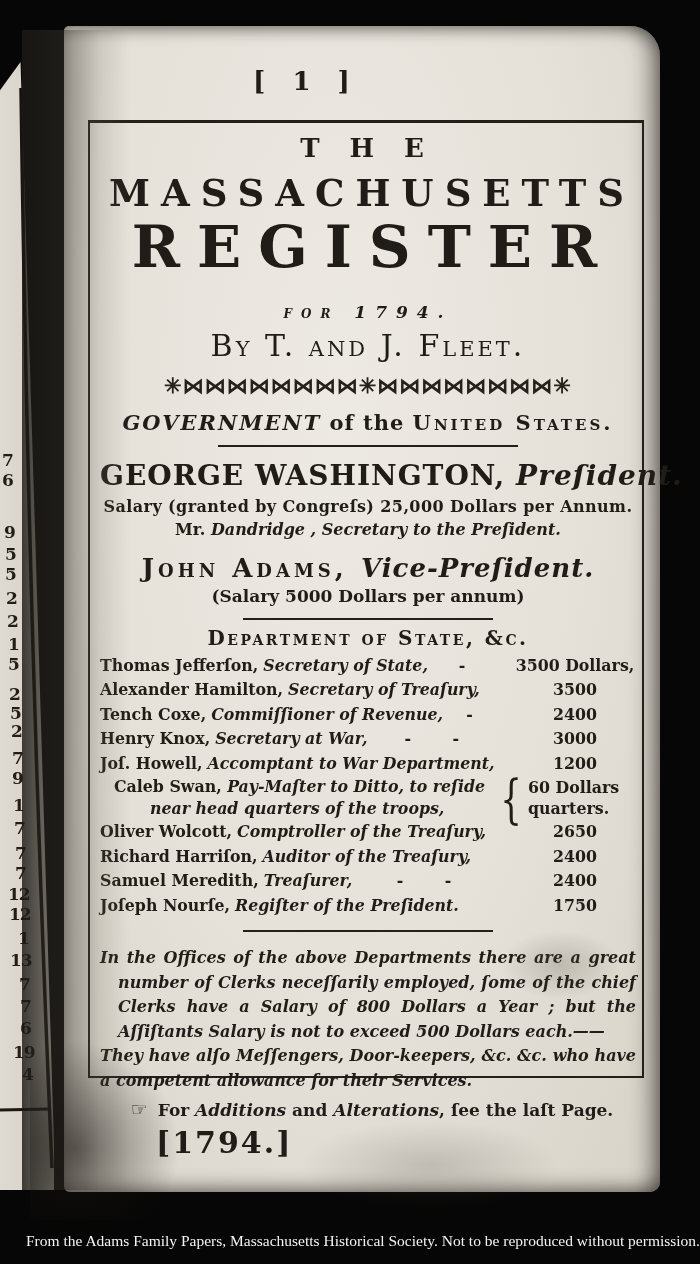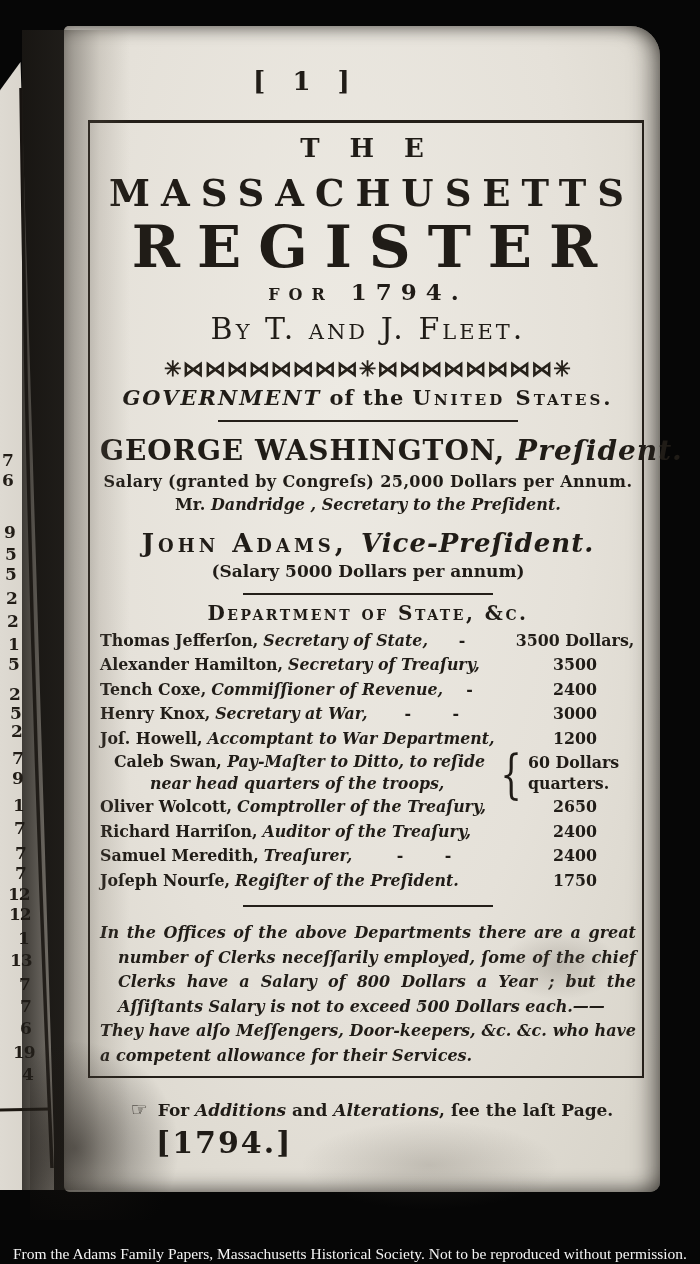--- a/index.html
+++ b/index.html
@@ -64,24 +64,24 @@
   
   .rulebox{
     position:absolute;top:94px;left:24px;right:16px;bottom:114px;
     border:2.5px solid #241f19;border-top-width:3px;
     padding:4px 6px 0 10px;
     text-align:center;
   }
   .t-the{font-size:26px;font-weight:bold;letter-spacing:30px;padding-left:18px;margin-top:6px;}
   .t-mass{font-size:37px;font-weight:bold;letter-spacing:11px;padding-left:8px;margin-top:8px;}
   .t-reg{font-size:58px;font-weight:bold;letter-spacing:17px;padding-left:10px;margin-top:2px;line-height:1.05;}
-  .t-for{font-size:23px;font-weight:bold;letter-spacing:9px;font-variant:small-caps;margin-top:0;}
+  .t-for{font-size:17px;font-weight:bold;letter-spacing:9px;font-variant:small-caps;margin-top:24px;font-style:italic;}
   .t-by{font-size:30px;font-weight:normal;font-variant:small-caps;letter-spacing:3px;margin-top:6px;}
   .ornament{font-size:21px;letter-spacing:1px;margin-top:10px;color:#26211a;font-weight:bold;}
-  .gov-line{font-size:21px;font-weight:bold;margin-top:4px;letter-spacing:1px;}
+  .gov-line{font-size:21px;font-weight:bold;margin-top:12px;letter-spacing:1px;}
   .gov-line .it{font-style:italic;letter-spacing:2px;}
   .gov-line .sc{font-variant:small-caps;letter-spacing:3px;}
   .midrule{height:0;border-top:2.5px solid #241f19;width:300px;margin:10px auto 0 auto;}
   .deprule{height:0;border-top:2px solid #241f19;width:250px;margin:12px auto 0 auto;}
   .pres-line{font-size:28px;font-weight:bold;margin-top:12px;letter-spacing:1px;white-space:nowrap;}
   .pres-line .it{font-style:italic;font-weight:bold;}
   .salary1{font-size:16px;font-weight:bold;margin-top:5px;letter-spacing:.4px;}
   .dandridge{font-size:16px;font-weight:bold;margin-top:4px;}
   .dandridge .it{font-style:italic;}
   .vp-line{font-size:26px;font-weight:bold;font-variant:small-caps;letter-spacing:4px;margin-top:14px;}
@@ -110,22 +110,22 @@
     font-size:17px;font-weight:bold;text-align:center;white-space:nowrap;
   }
   .footnote .mani{font-family:"DejaVu Sans",sans-serif;font-size:19px;margin-right:10px;}
   .footnote .it{font-style:italic;}
   .yearmark{
     position:absolute;left:92px;bottom:32px;
     font-size:30px;font-weight:bold;letter-spacing:2px;
   }
   
   .caption{
-    position:absolute;left:0;bottom:1px;width:100%;
-    text-align:center;color:#f4f4f4;
+    position:absolute;left:0;bottom:14px;width:100%;
+    text-align:right;color:#f4f4f4;
     font-family:"Liberation Serif","DejaVu Serif",serif;
     font-size:15.5px;z-index:10;
   }
 </style>
 </head>
 <body>
 
 <div class="sliver"></div>
 <svg class="page-edge-line" width="70" height="1264">
   <path d="M21,88 Q28,620 52,1168" stroke="#171310" stroke-width="3.5" fill="none"></path>

